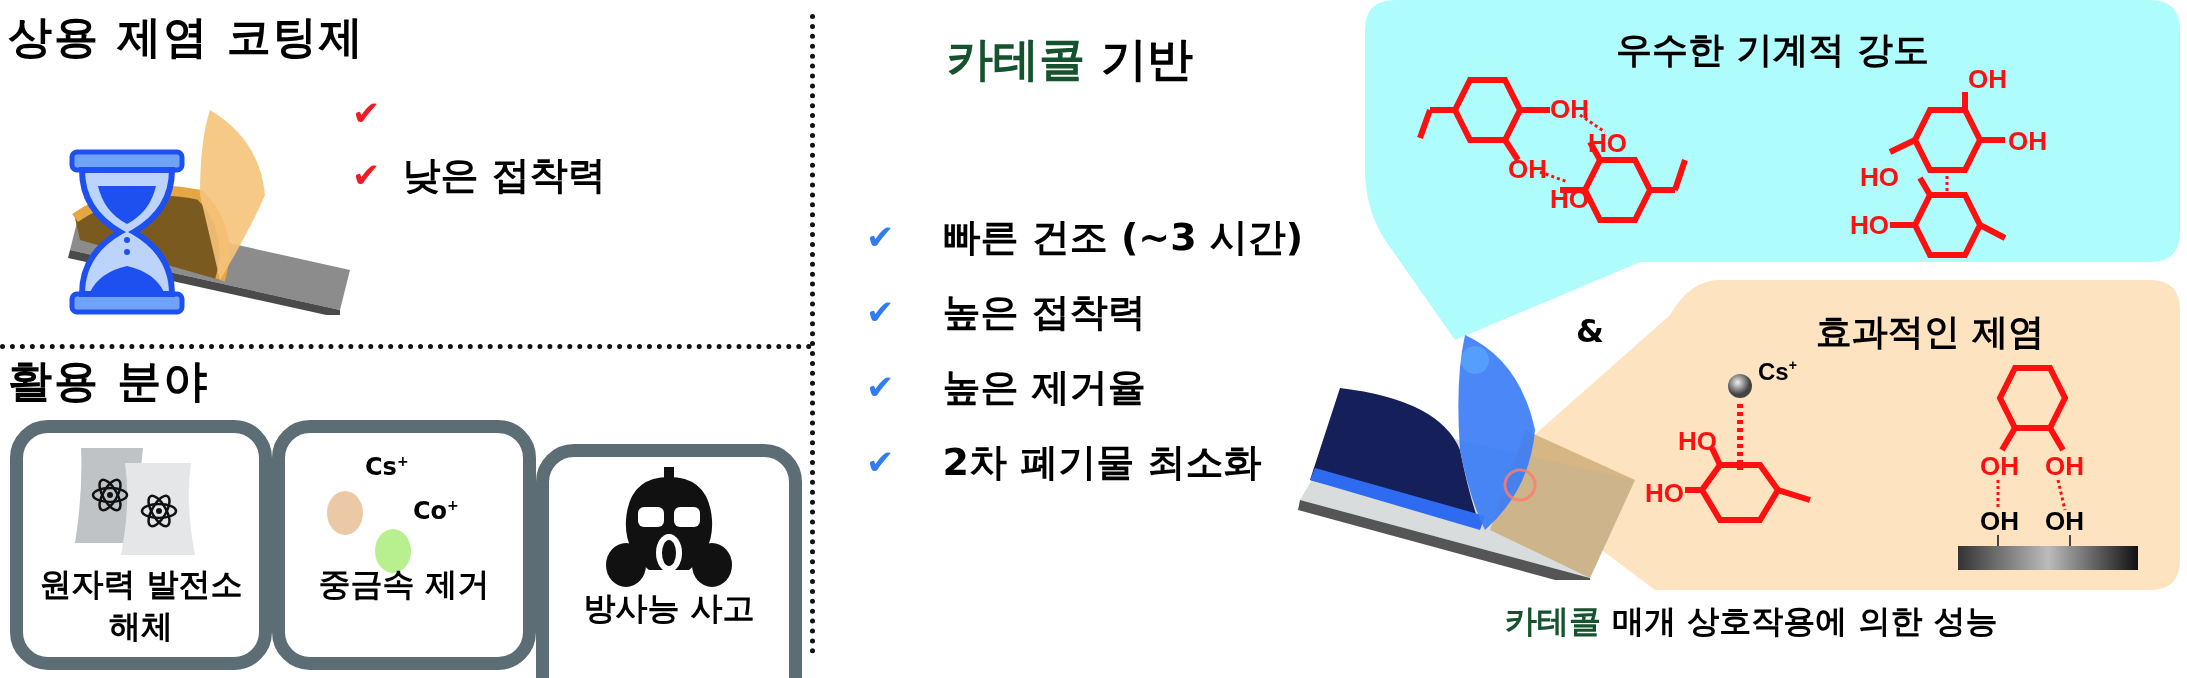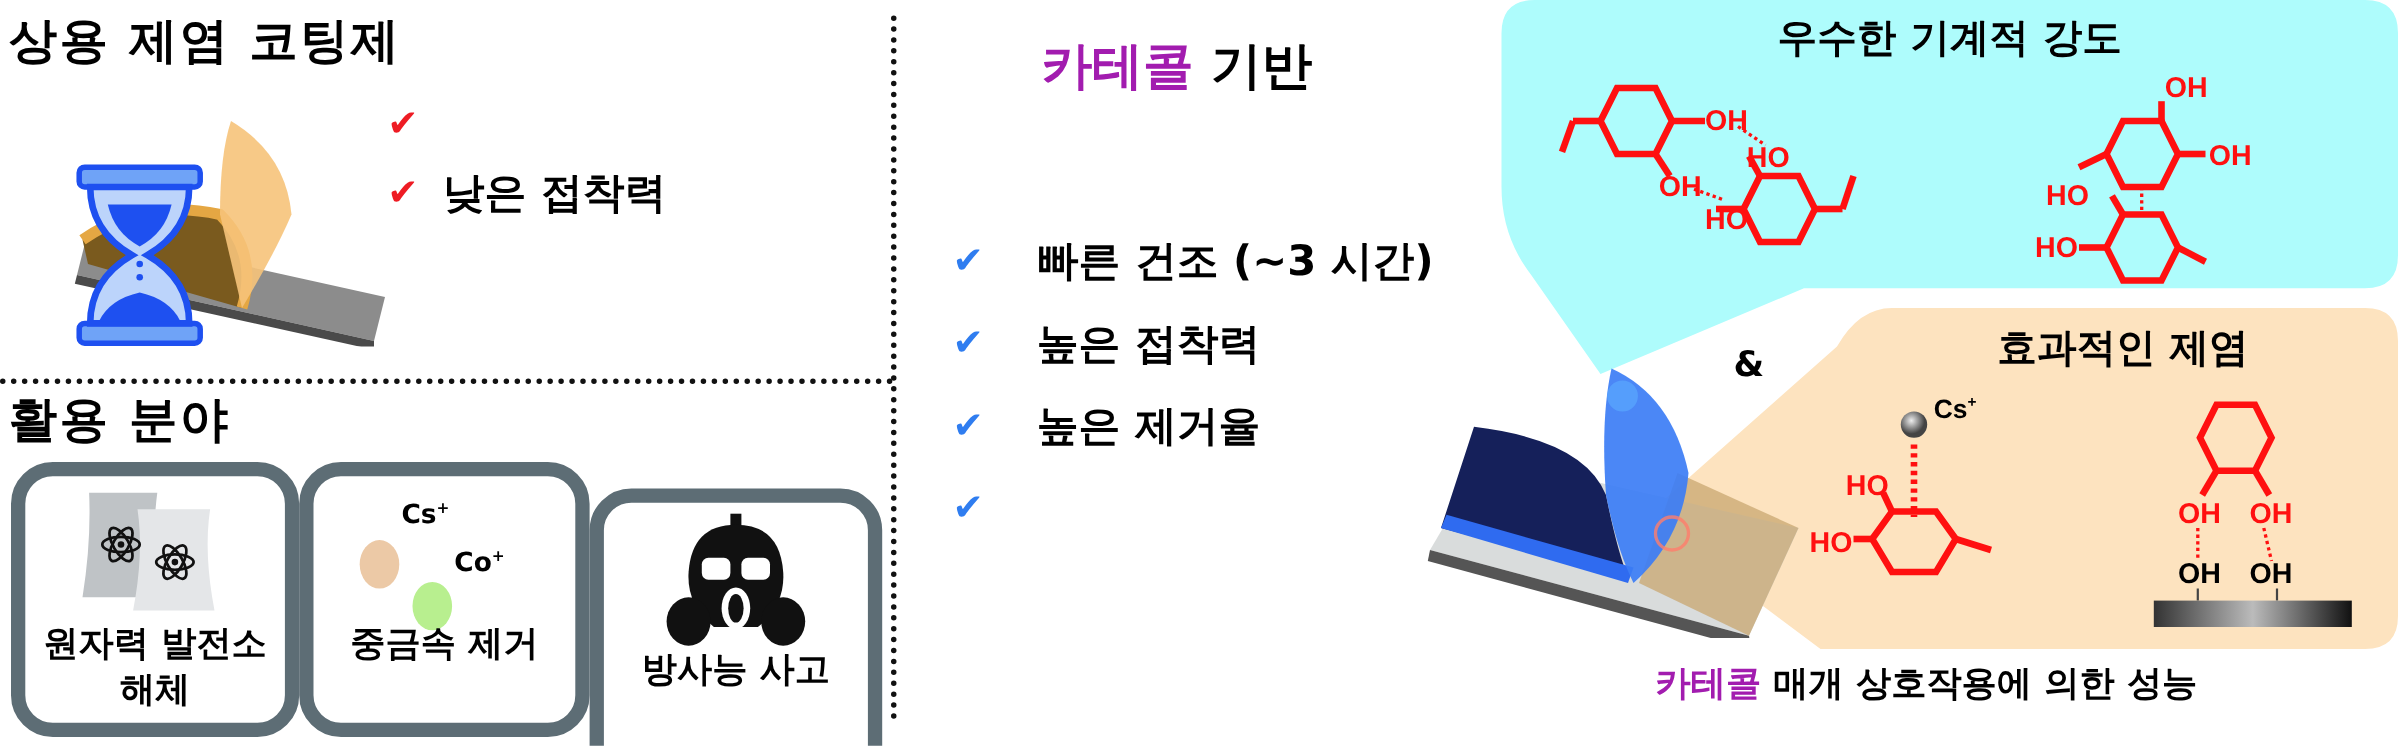--- a/index.html
+++ b/index.html
@@ -7,23 +7,23 @@
          font-family:"DejaVu Sans","Liberation Sans",sans-serif; color:#000; }
   .abs { position:absolute; }
   .h1 { font-weight:bold; font-size:44px; letter-spacing:2px; white-space:nowrap; }
   .bullet { font-weight:bold; font-size:38px; white-space:nowrap; display:flex; align-items:center; }
   .chk-red { color:#ee1c24; font-size:34px; margin-right:22px; }
   .chk-blue { color:#2f7df0; font-size:34px; margin-right:48px; }
   .vdiv { left:810px; top:14px; width:0; height:640px; border-left:5px dotted #111; }
   .hdiv { left:0; top:344px; width:812px; height:0; border-top:5px dotted #111; }
   .card { border:13px solid #5d6d75; border-radius:38px; background:#fff; box-sizing:border-box; }
   .card-label { position:absolute; left:0; right:0; text-align:center; font-weight:bold; font-size:32px; line-height:42px; }
-  .red { color:#a21caf; }
+  .red { color:#14532d; }
   .center-title { left:840px; width:460px; text-align:center; font-weight:bold; font-size:46px; line-height:74px; top:22px; }
-  .panel-title { position:absolute; left:0; right:0; text-align:center; font-weight:bold; font-size:36px; }
+  .panel-title { position:absolute; left:0; right:0; text-align:center; font-weight:bold; font-size:36px;margin-top:16px; }
   .ion { font-weight:bold; font-size:24px; }
   .ion sup { font-size:14px; }
 </style>
 </head>
 <body>
 
 <div class="abs h1" style="left:8px;top:8px;">상용 제염 코팅제</div>
 
 <svg class="abs" style="left:50px;top:100px;" width="300" height="215" viewBox="0 0 300 215">
   <g>
@@ -114,20 +114,21 @@
   <div class="bullet" style="height:58px;margin-top:17px;">
       <span class="chk-blue">✔</span>
       <span>높은 접착력</span>
     </div>
   <div class="bullet" style="height:58px;margin-top:17px;">
       <span class="chk-blue">✔</span>
       <span>높은 제거율</span>
     </div>
   <div class="bullet" style="height:58px;margin-top:17px;">
       <span class="chk-blue">✔</span>
+      <span>2차 폐기물 최소화</span>
     </div>
 </div>
 
 <svg class="abs" style="left:0;top:0;" width="2187" height="678" viewBox="0 0 2187 678">
   <path d="M1395,0 L2150,0 Q2180,0 2180,30 L2180,232 Q2180,262 2150,262 L1640,262 L1455,340 L1392,250 Q1365,215 1365,170 L1365,30 Q1365,0 1395,0 Z" fill="#aefcfc"></path>
   <path d="M1720,280 L2150,280 Q2180,280 2180,310 L2180,560 Q2180,590 2150,590 L1655,590 L1495,470 L1670,315 Q1690,280 1720,280 Z" fill="#fde3bf"></path>
 </svg>
 
 <svg class="abs" style="left:1290px;top:320px;" width="350" height="260" viewBox="0 0 350 260">
   <polygon points="10,180 300,258 345,160 60,95" fill="#d9dcdc"></polygon>

